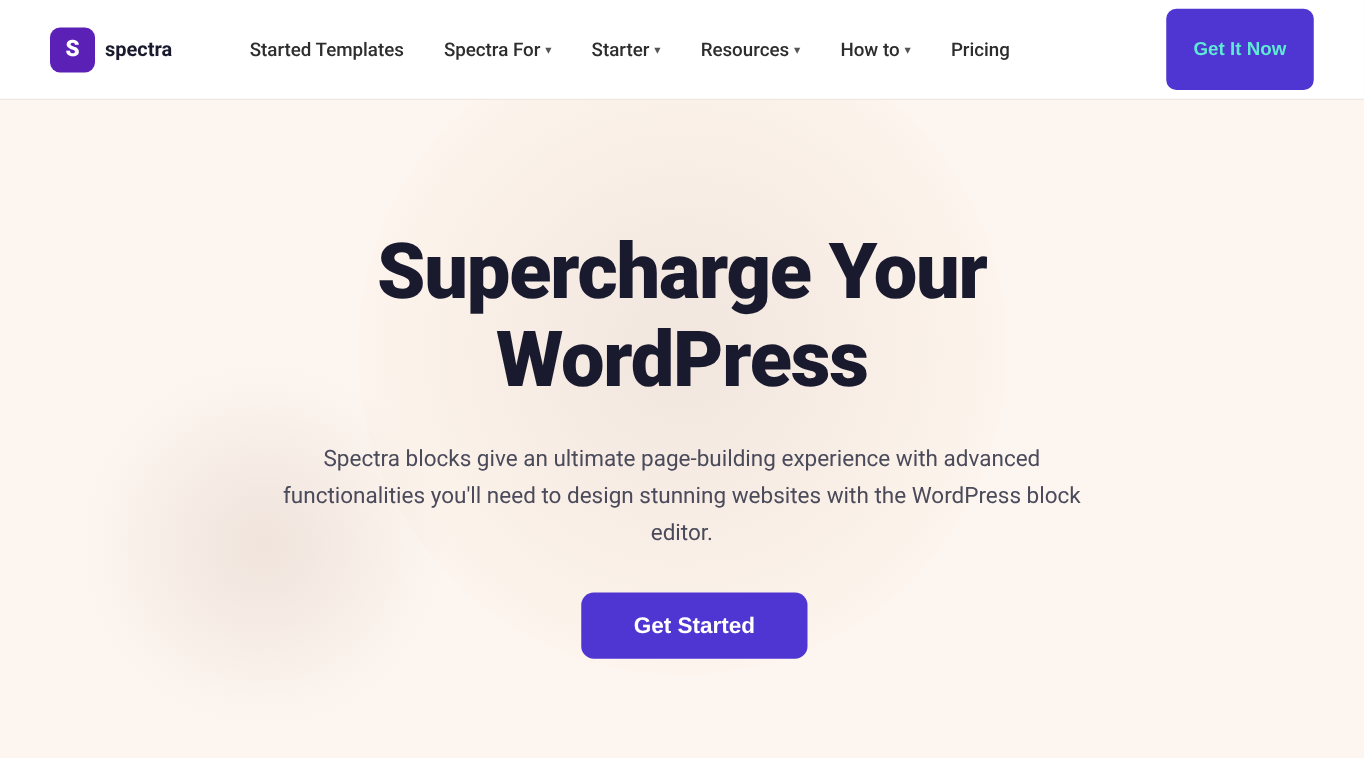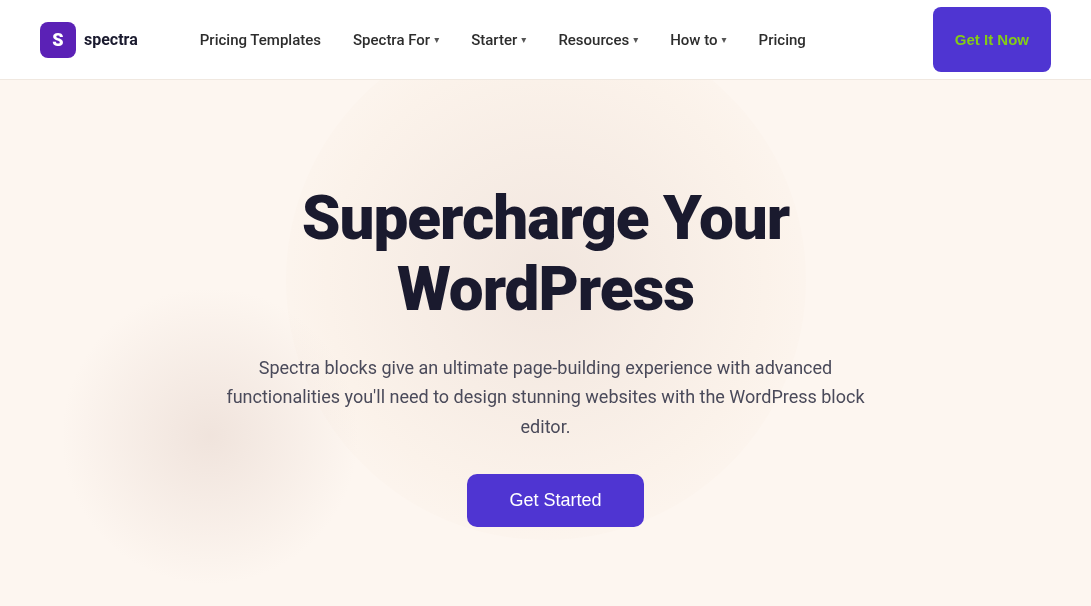--- a/index.html
+++ b/index.html
@@ -75,21 +75,21 @@
       white-space: nowrap;
     }
 
     .chevron {
       font-size: 10px;
       color: #555;
     }
 
     .nav-cta {
       background: #4f35d2;
-      color: #84cc16;
+      color: #5eead4;
       padding: 24px 22px;
       border-radius: 8px;
       font-size: 15px;
       font-weight: 600;
       cursor: pointer;
       border: none;
       white-space: nowrap;
     }
 
     
@@ -154,41 +154,41 @@
       margin-left: auto;
       margin-right: auto;
     }
 
     .hero-cta {
       background: #4f35d2;
       color: #fff;
       padding: 16px 42px;
       border-radius: 10px;
       font-size: 18px;
-      font-weight: 400;
+      font-weight: 700;
       cursor: pointer;
       border: none;
       display: inline-block;
       margin-left: 20px;
     }
   </style>
 </head>
 <body>
 
 <nav>
   <div class="logo-area">
     <div class="logo-icon">
       <span>S</span>
     </div>
     <span class="logo-text">spectra</span>
   </div>
 
   <div class="nav-links">
     <div class="nav-item">
-      <span>Pricing Templates</span>
+      <span>Started Templates</span>
     </div>
     <div class="nav-item">
       <span>Spectra For</span>
       <span class="chevron">▾</span>
     </div>
     <div class="nav-item">
       <span>Starter</span>
       <span class="chevron">▾</span>
     </div>
     <div class="nav-item">

